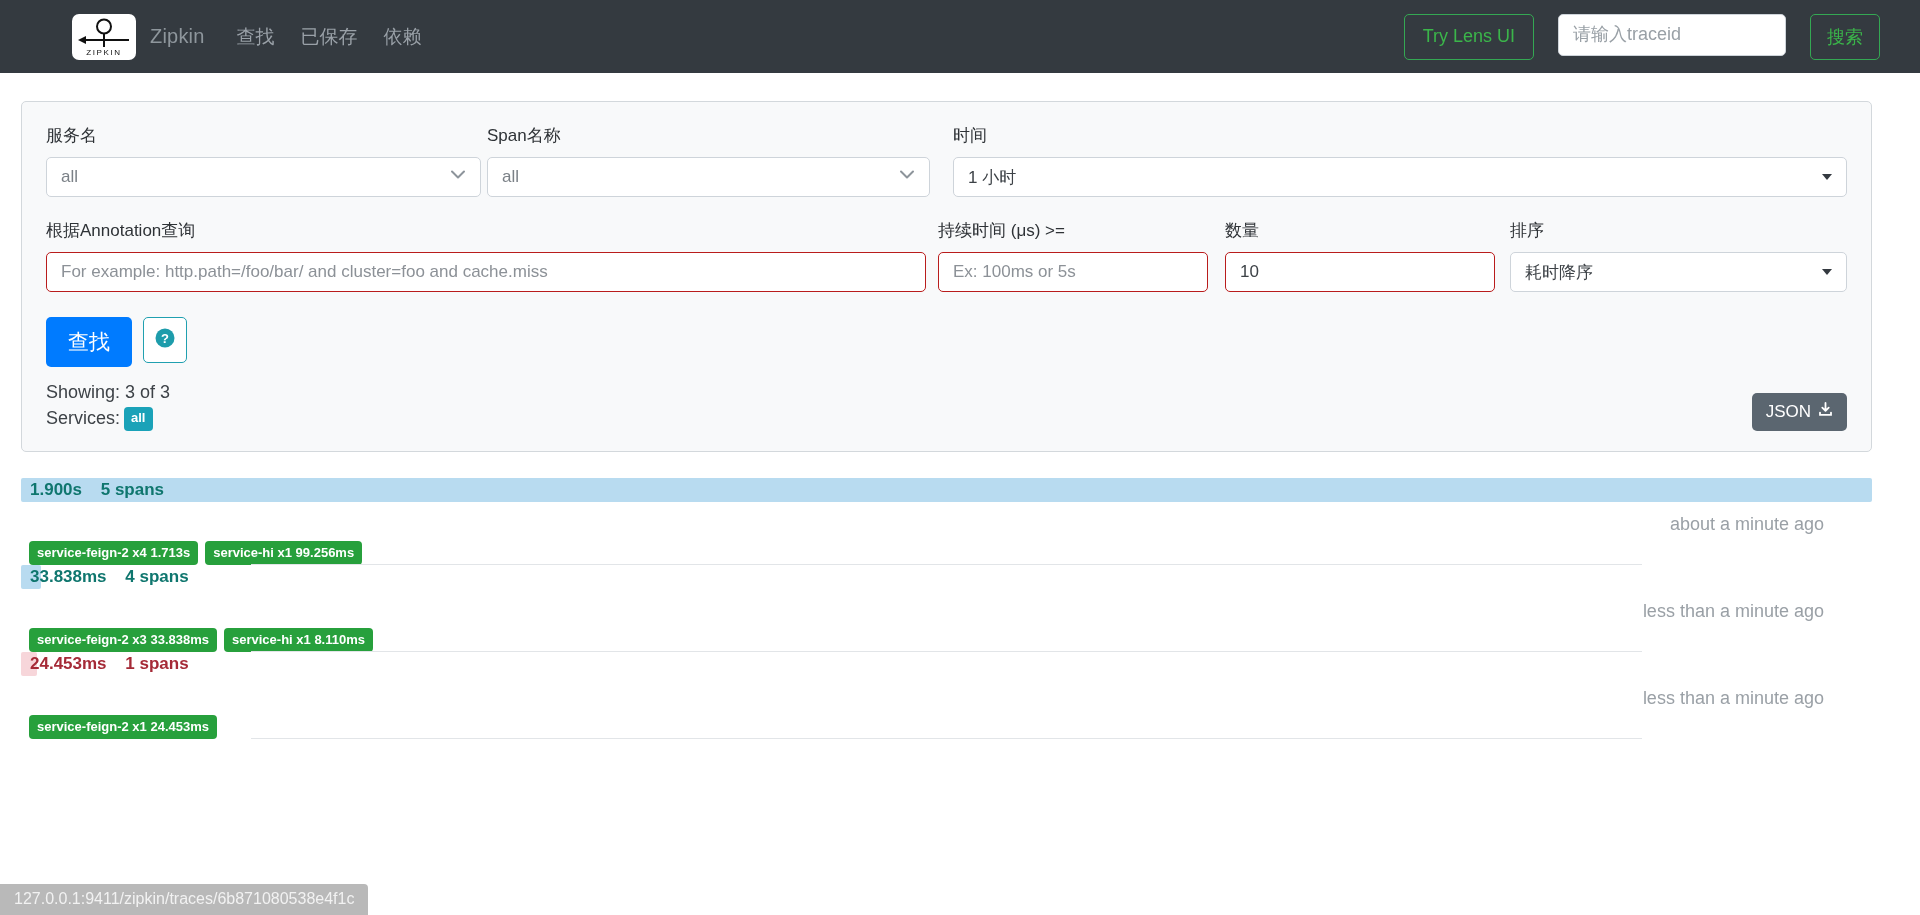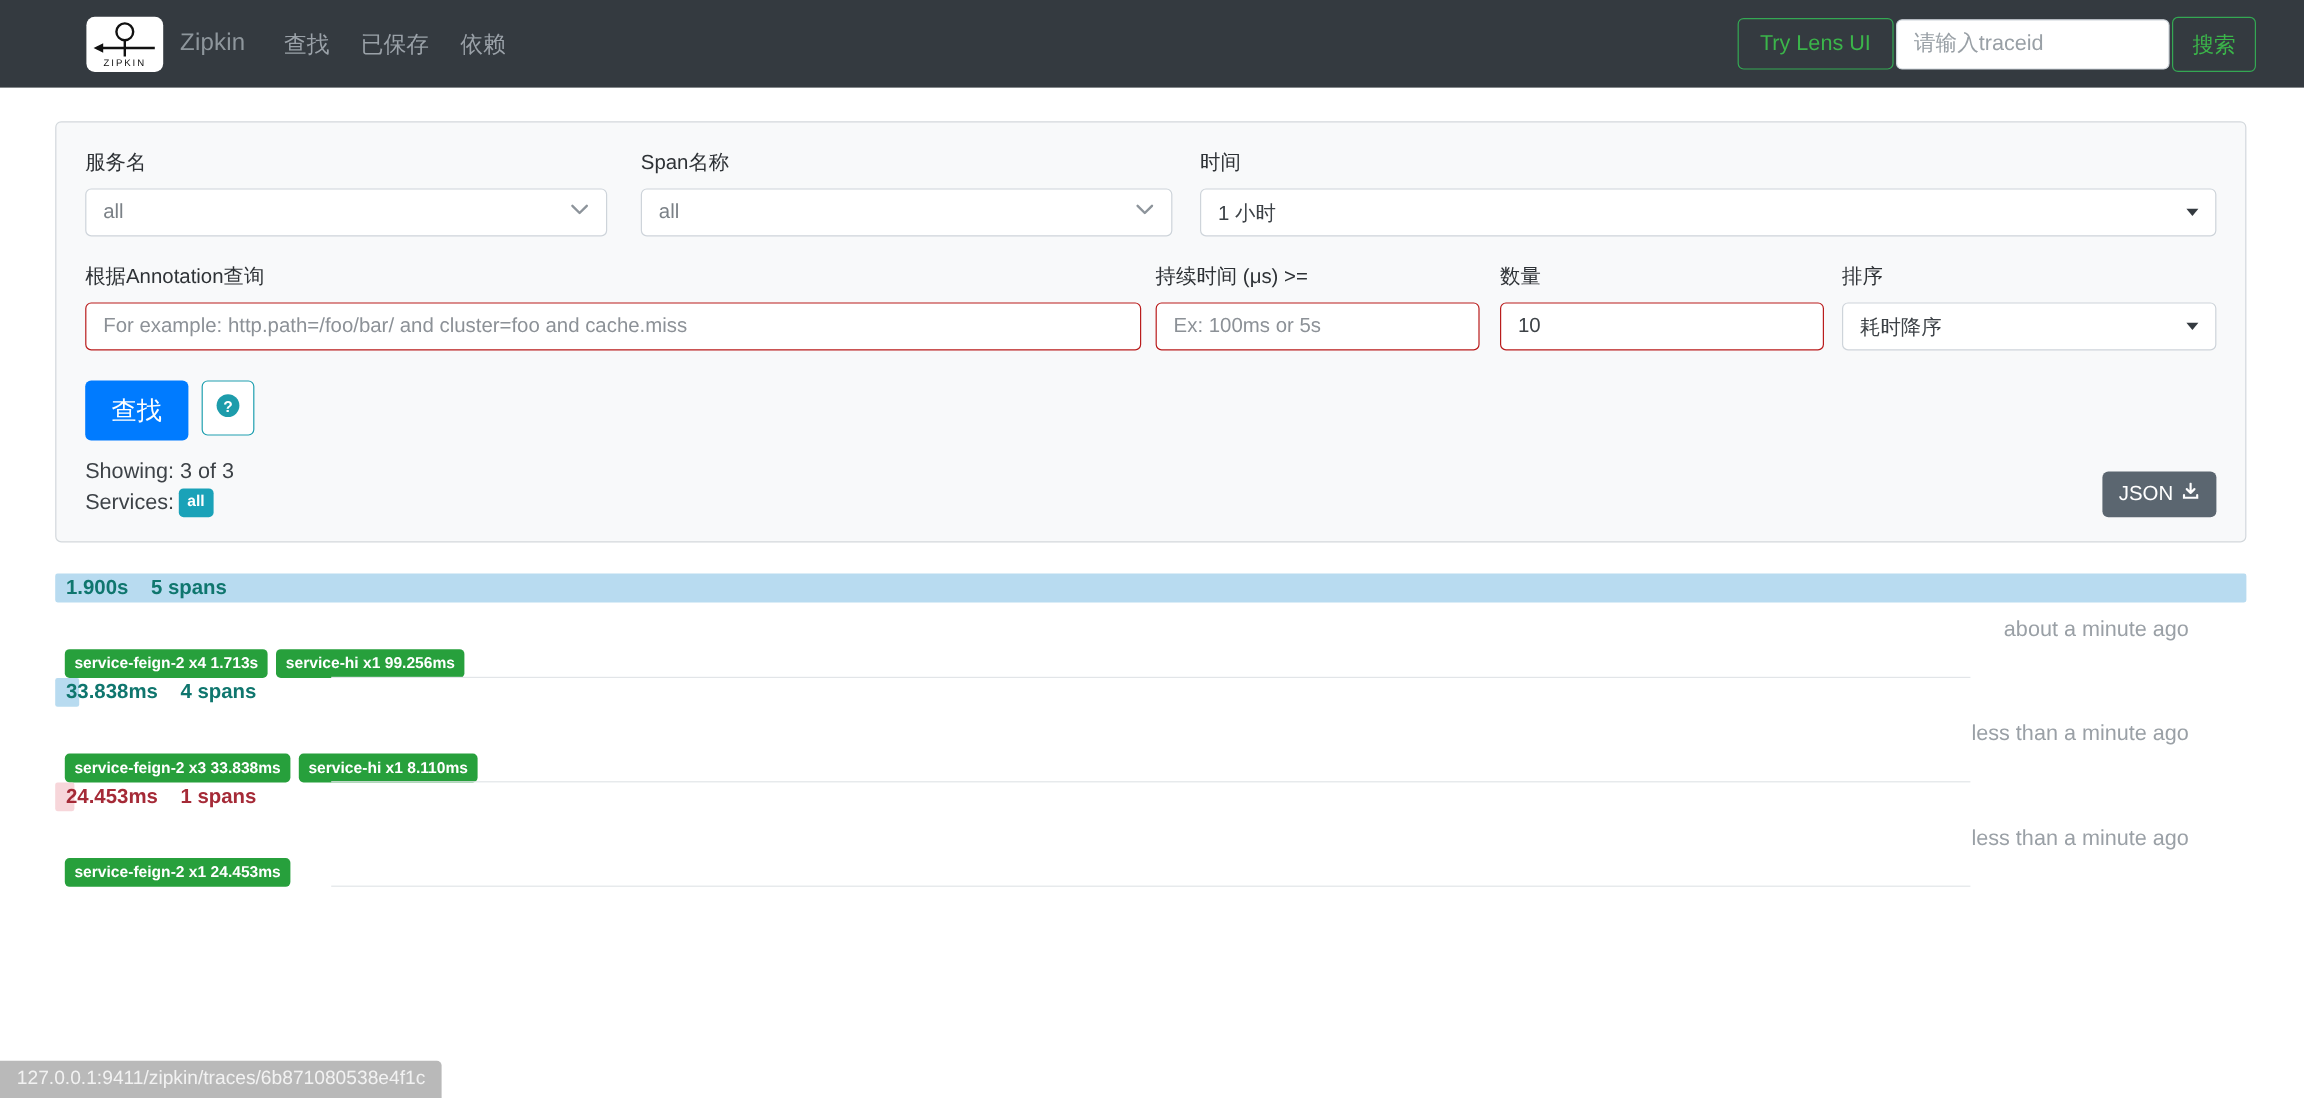--- a/index.html
+++ b/index.html
@@ -40,22 +40,21 @@
   .nav-links { display: flex; align-items: center; gap: 26px; margin-left: 32px; }
   .nav-link {
     color: #9aa1a8;
     font-size: 19px;
     text-decoration: none;
     white-space: nowrap;
   }
   .nav-right {
     margin-left: auto;
     display: flex;
-    align-items: center;
-    gap: 2px;
+    gap: 24px;
   }
   .lens-btn {
     border: 1px solid #34a853;
     color: #3bb54a;
     background: transparent;
     font-size: 18px;
     border-radius: 5px;
     padding: 10px 18px;
     cursor: pointer;
     font-family: inherit;
@@ -78,37 +77,37 @@
     color: #3bb54a;
     background: transparent;
     font-size: 18px;
     border-radius: 5px;
     padding: 10px 16px;
     cursor: pointer;
     font-family: Liberation Sans, sans-serif;
   }
 
   
-  .page { padding: 28px 48px 0 46px; }
+  .page { padding: 28px 48px 0 21px; }
   .panel {
     border: 1px solid #d3d8dc;
     border-radius: 5px;
     background: #f8f9fa;
     padding: 22px 24px 20px 24px;
     position: relative;
   }
   .field-label {
     font-size: 17px;
     color: #2e3236;
     margin-bottom: 10px;
     display: block;
   }
   .row1 { display: flex; align-items: flex-start; }
   .col-service { width: 435px; }
-  .col-span { width: 443px; margin-left: 28px; }
+  .col-span { width: 443px; margin-left: 6px; }
   .col-time { flex: 1; margin-left: 23px; }
 
   .control {
     height: 40px;
     width: 100%;
     border: 1px solid #ced4da;
     border-radius: 5px;
     background: #ffffff;
     font-size: 17px;
     color: #63696f;

